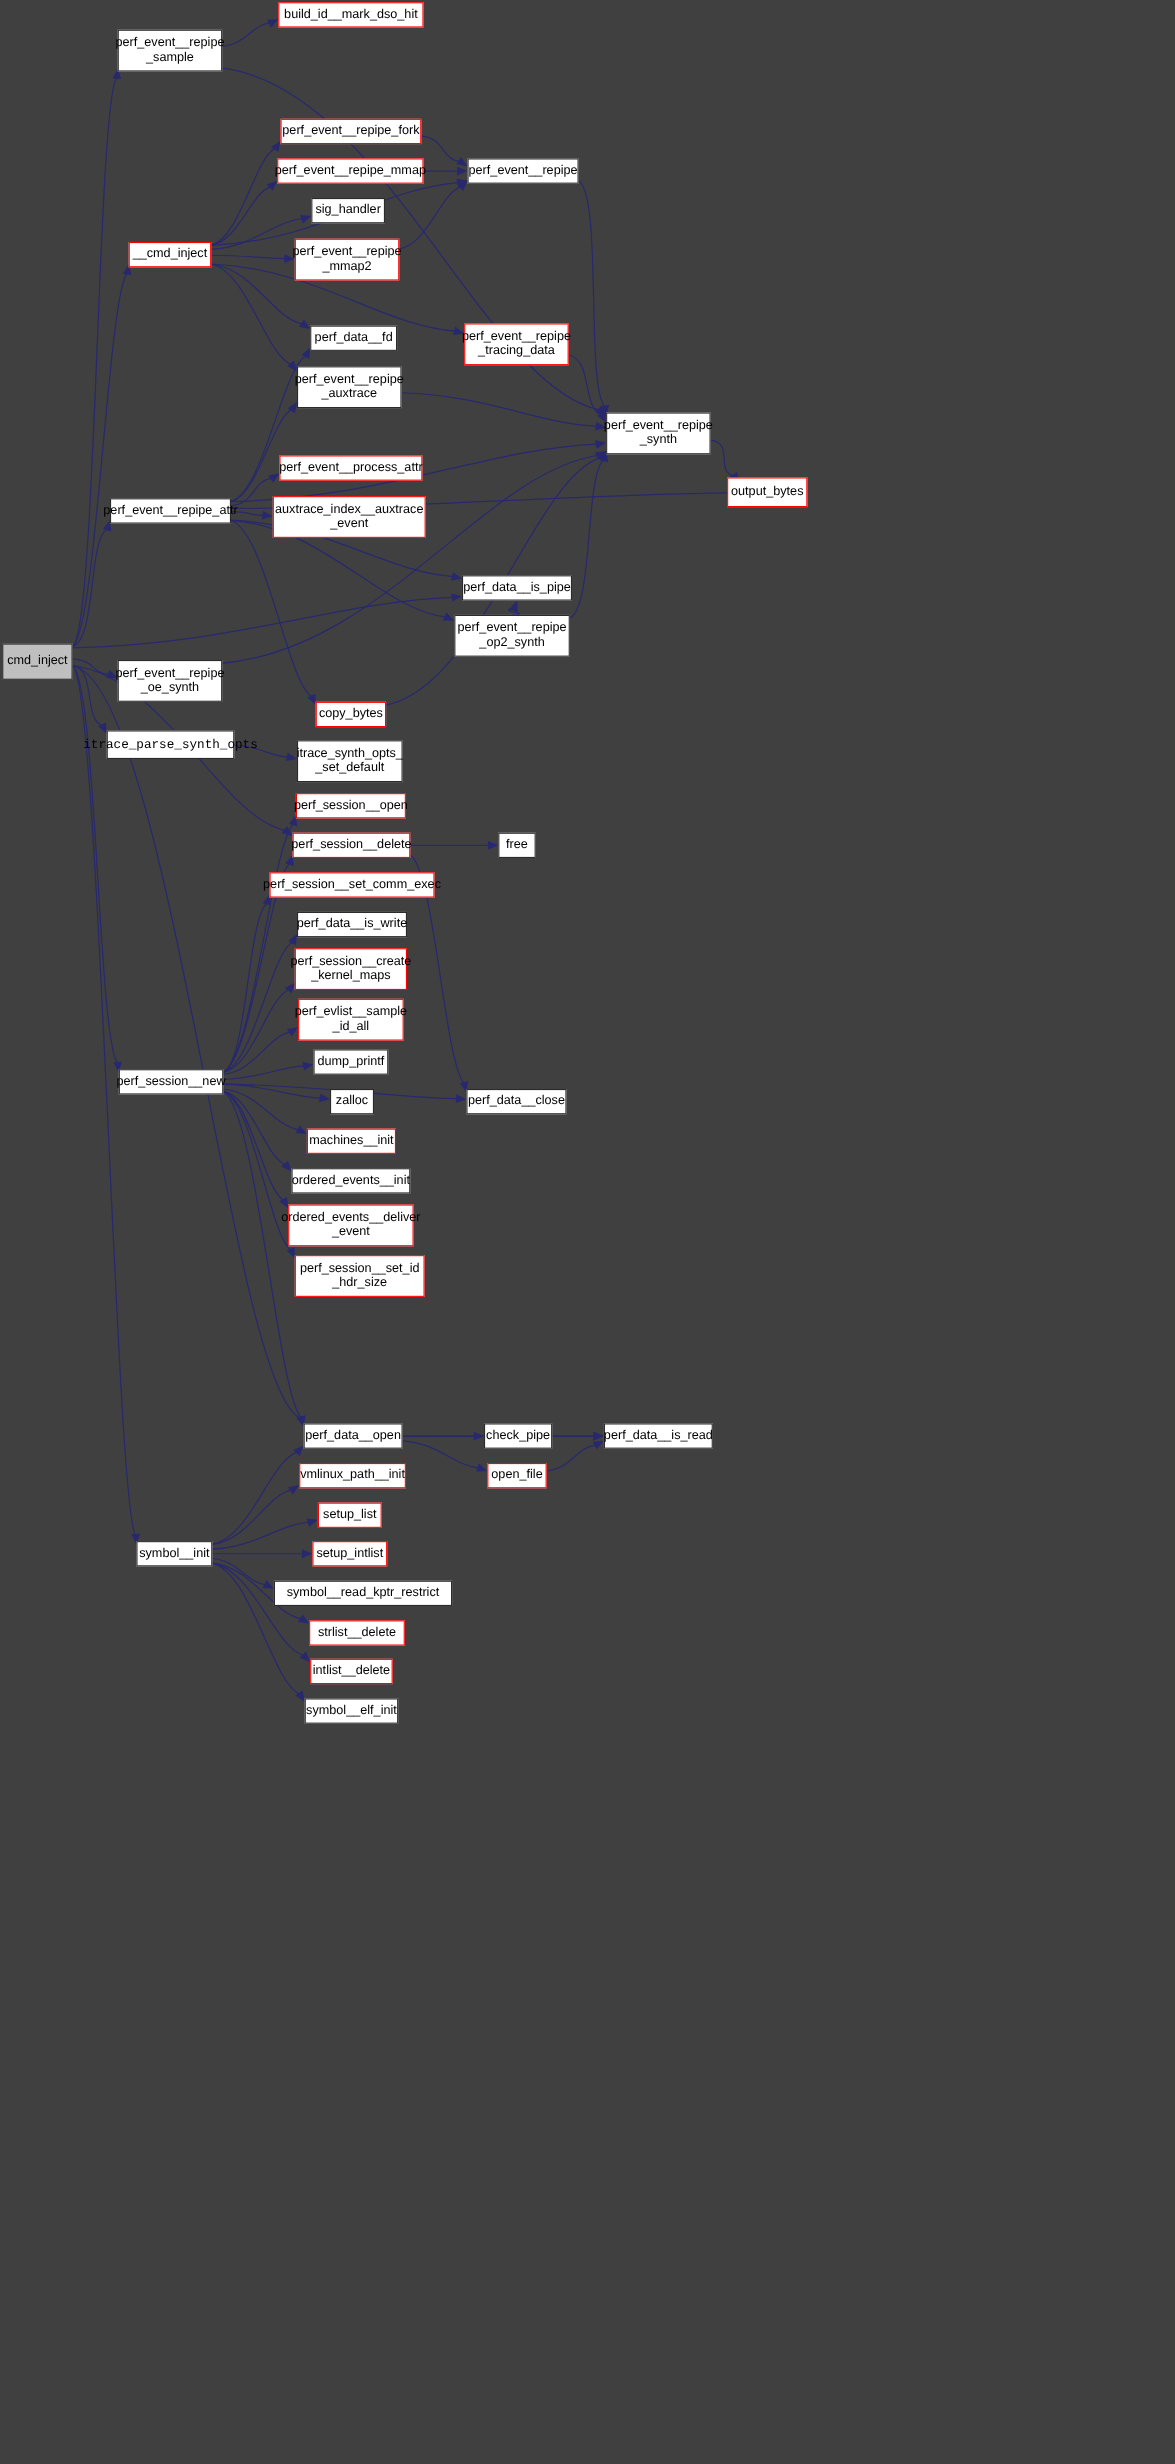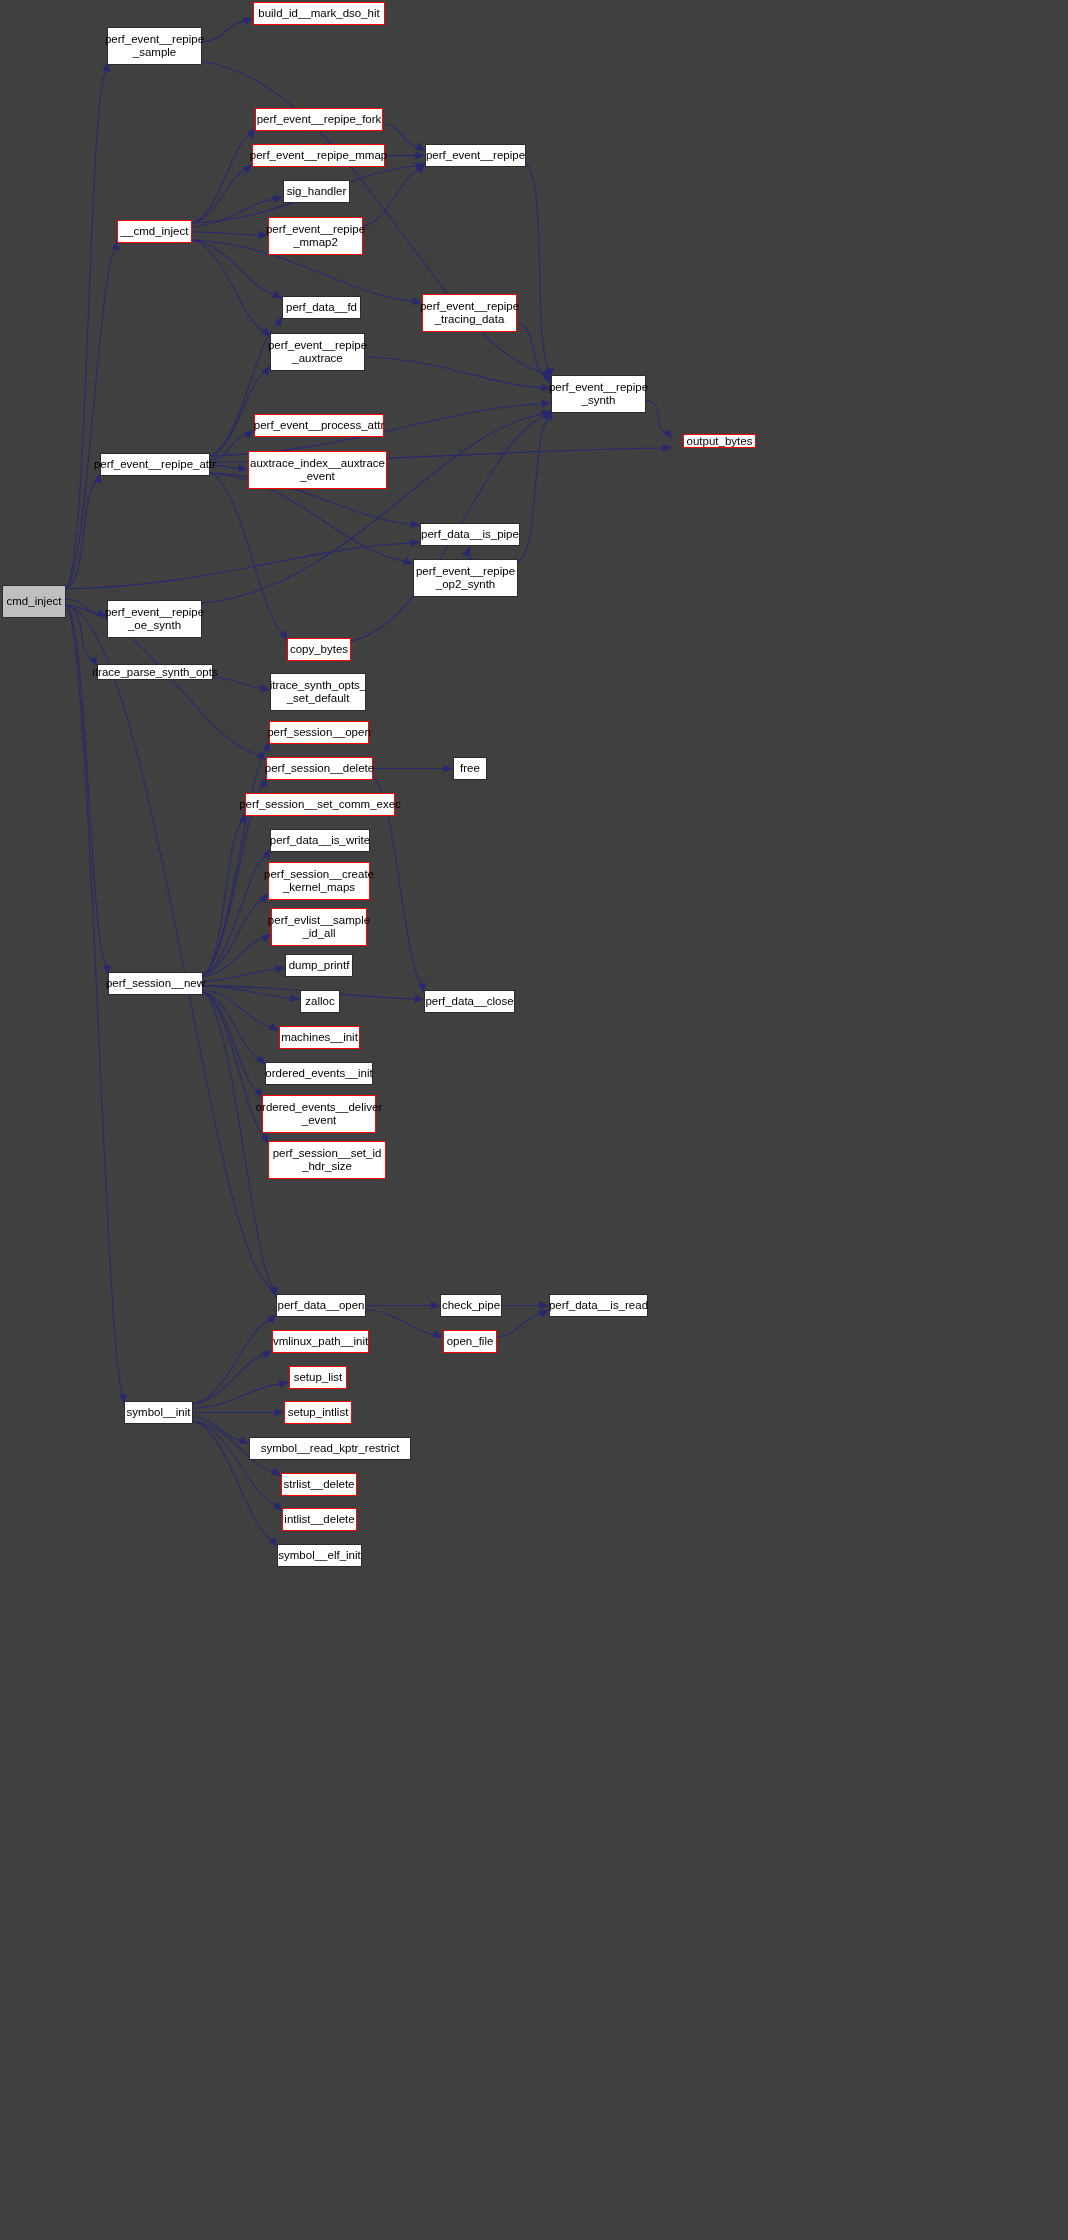--- a/index.html
+++ b/index.html
@@ -218,33 +218,33 @@
       <div class="node red" style="left: 117px; top: 220px; width: 75px; height: 23px;">__cmd_inject</div>
       <div class="node red" style="left: 268px; top: 217px; width: 95px; height: 38px;">perf_event__repipe
 _mmap2</div>
       <div class="node black" style="left: 282px; top: 296px; width: 79px; height: 23px;">perf_data__fd</div>
       <div class="node red" style="left: 422px; top: 294px; width: 95px; height: 38px;">perf_event__repipe
 _tracing_data</div>
       <div class="node black" style="left: 270px; top: 333px; width: 95px; height: 38px;">perf_event__repipe
 _auxtrace</div>
       <div class="node black" style="left: 551px; top: 375px; width: 95px; height: 38px;">perf_event__repipe
 _synth</div>
-      <div class="node red" style="left: 683px; top: 434px; width: 73px; height: 14px; text-align: center;">output_bytes</div>
+      <div class="node red" style="left: 661px; top: 434px; width: 73px; height: 27px; text-align: center;">output_bytes</div>
       <div class="node red" style="left: 254px; top: 414px; width: 130px; height: 23px;">perf_event__process_attr</div>
       <div class="node black" style="left: 100px; top: 453px; width: 110px; height: 23px;">perf_event__repipe_attr</div>
       <div class="node red" style="left: 248px; top: 451px; width: 139px; height: 38px;">auxtrace_index__auxtrace
 _event</div>
       <div class="node black" style="left: 420px; top: 523px; width: 100px; height: 23px;">perf_data__is_pipe</div>
       <div class="node black" style="left: 413px; top: 559px; width: 105px; height: 38px;">perf_event__repipe
 _op2_synth</div>
       <div class="node root" style="left: 2px; top: 585px; width: 64px; height: 33px;">cmd_inject</div>
       <div class="node black" style="left: 107px; top: 600px; width: 95px; height: 38px;">perf_event__repipe
 _oe_synth</div>
       <div class="node red" style="left: 287px; top: 638px; width: 64px; height: 23px;">copy_bytes</div>
-      <div class="node black" style="left: 97px; top: 664px; width: 116px; height: 16px;">itrace_parse_synth_opts</div>
+      <div class="node black" style="left: 97px; top: 664px; width: 116px; height: 26px; font-family: Liberation Mono, monospace;">itrace_parse_synth_opts</div>
       <div class="node black" style="left: 270px; top: 673px; width: 96px; height: 38px;">itrace_synth_opts_
 _set_default</div>
       <div class="node red" style="left: 269px; top: 721px; width: 100px; height: 23px;">perf_session__open</div>
       <div class="node red" style="left: 266px; top: 757px; width: 107px; height: 23px;">perf_session__delete</div>
       <div class="node black" style="left: 453px; top: 757px; width: 34px; height: 23px;">free</div>
       <div class="node red" style="left: 245px; top: 793px; width: 150px; height: 23px;">perf_session__set_comm_exec</div>
       <div class="node black" style="left: 270px; top: 829px; width: 100px; height: 23px;">perf_data__is_write</div>
       <div class="node red" style="left: 268px; top: 862px; width: 102px; height: 38px;">perf_session__create
 _kernel_maps</div>
       <div class="node red" style="left: 271px; top: 908px; width: 96px; height: 38px;">perf_evlist__sample
@@ -261,17 +261,17 @@
 _hdr_size</div>
       <div class="node black" style="left: 276px; top: 1294px; width: 90px; height: 23px;">perf_data__open</div>
       <div class="node black" style="left: 440px; top: 1294px; width: 62px; height: 23px;">check_pipe</div>
       <div class="node black" style="left: 549px; top: 1294px; width: 99px; height: 23px;">perf_data__is_read</div>
       <div class="node red" style="left: 272px; top: 1330px; width: 97px; height: 23px;">vmlinux_path__init</div>
       <div class="node red" style="left: 443px; top: 1330px; width: 54px; height: 23px;">open_file</div>
       <div class="node red" style="left: 289px; top: 1366px; width: 58px; height: 23px;">setup_list</div>
       <div class="node black" style="left: 124px; top: 1401px; width: 69px; height: 23px;">symbol__init</div>
       <div class="node red" style="left: 284px; top: 1401px; width: 68px; height: 23px;">setup_intlist</div>
       <div class="node black" style="left: 249px; top: 1437px; width: 162px; height: 23px;">symbol__read_kptr_restrict</div>
-      <div class="node red" style="left: 281px; top: 1473px; width: 76px; height: 23px;">strlist__delete</div>
+      <div class="node red" style="left: 281px; top: 1473px; width: 87px; height: 23px;">strlist__delete</div>
       <div class="node red" style="left: 282px; top: 1508px; width: 75px; height: 23px;">intlist__delete</div>
       <div class="node black" style="left: 277px; top: 1544px; width: 85px; height: 23px;">symbol__elf_init</div>
     </div>
 </div>
 
 </body></html>

